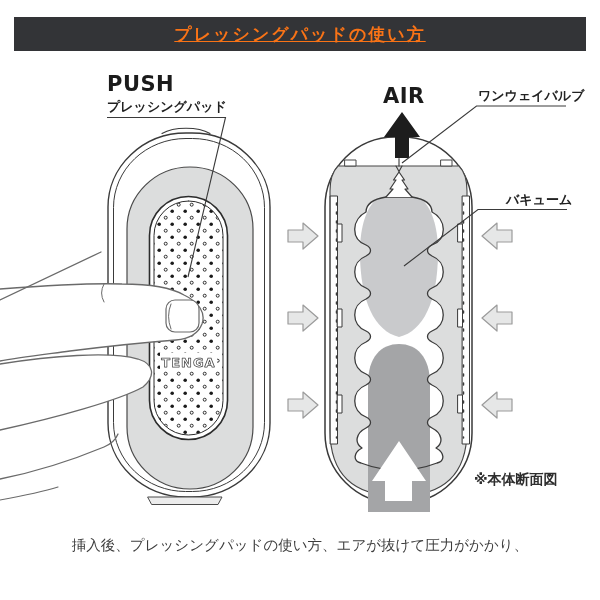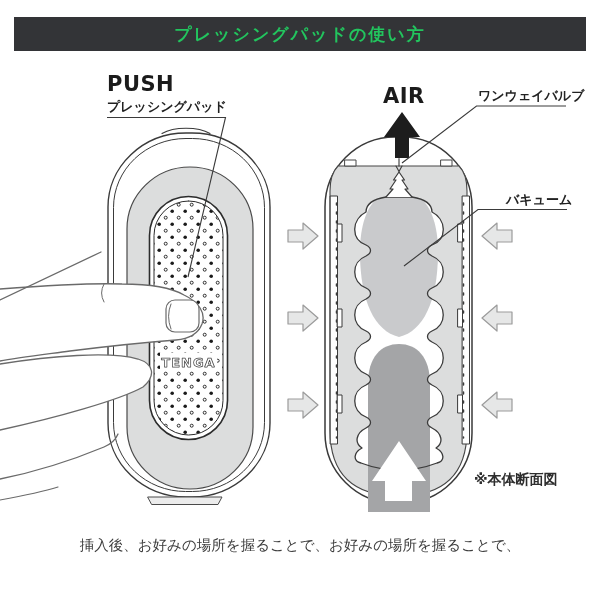--- a/index.html
+++ b/index.html
@@ -1,21 +1,21 @@
 <!DOCTYPE html>
 <html><head>
 <meta charset="utf-8">
 <style>
   html,body{margin:0;padding:0;background:#ffffff;}
   body{width:600px;height:600px;position:relative;overflow:hidden;
        font-family:"DejaVu Sans",sans-serif;}
   .header-bar{
     position:absolute;left:14px;top:17px;width:572px;height:34px;
-    background:#333437;color:#22c55e;display:flex;align-items:center;justify-content:center;
-    font-size:17px;font-weight:600;letter-spacing:2px;
+    background:#333437;color:#f97316;display:flex;align-items:center;justify-content:center;
+    font-size:17px;font-weight:600;letter-spacing:2px;text-decoration:underline;
   }
   .figure-svg{position:absolute;left:0;top:0;}
   .caption{
     position:absolute;left:0;top:535px;width:600px;text-align:center;
     color:#3d3d3d;font-size:14.5px;line-height:21px;font-weight:500;
   }
   svg text{font-family:"DejaVu Sans",sans-serif;}
   .jp-label{font-size:13px;fill:#222222;font-weight:600;}
   .en-label{font-size:21px;font-weight:bold;fill:#1b1b1b;letter-spacing:0.5px;}
   .note-label{font-size:14px;fill:#2e2e2e;font-weight:600;}
@@ -113,14 +113,14 @@
   <path d="M566,106 H476.5 L402,163" fill="none" stroke="#3a3a3a" stroke-width="1.1"></path>
   <text x="478" y="100" class="jp-label">ワンウェイバルブ</text>
 
   <path d="M567,209.5 H478 L404,266" fill="none" stroke="#3a3a3a" stroke-width="1.1"></path>
   <text x="506" y="204" class="jp-label">バキューム</text>
 
   <text x="474" y="484" class="note-label">※本体断面図</text>
 </svg>
 
 <div class="caption">
-  <div>挿入後、お好みの場所を握ることで、お好みの場所を握ることで、</div>
+  <div>挿入後、プレッシングパッドの使い方、エアが抜けて圧力がかかり、</div>
 </div>
 
 </body></html>

